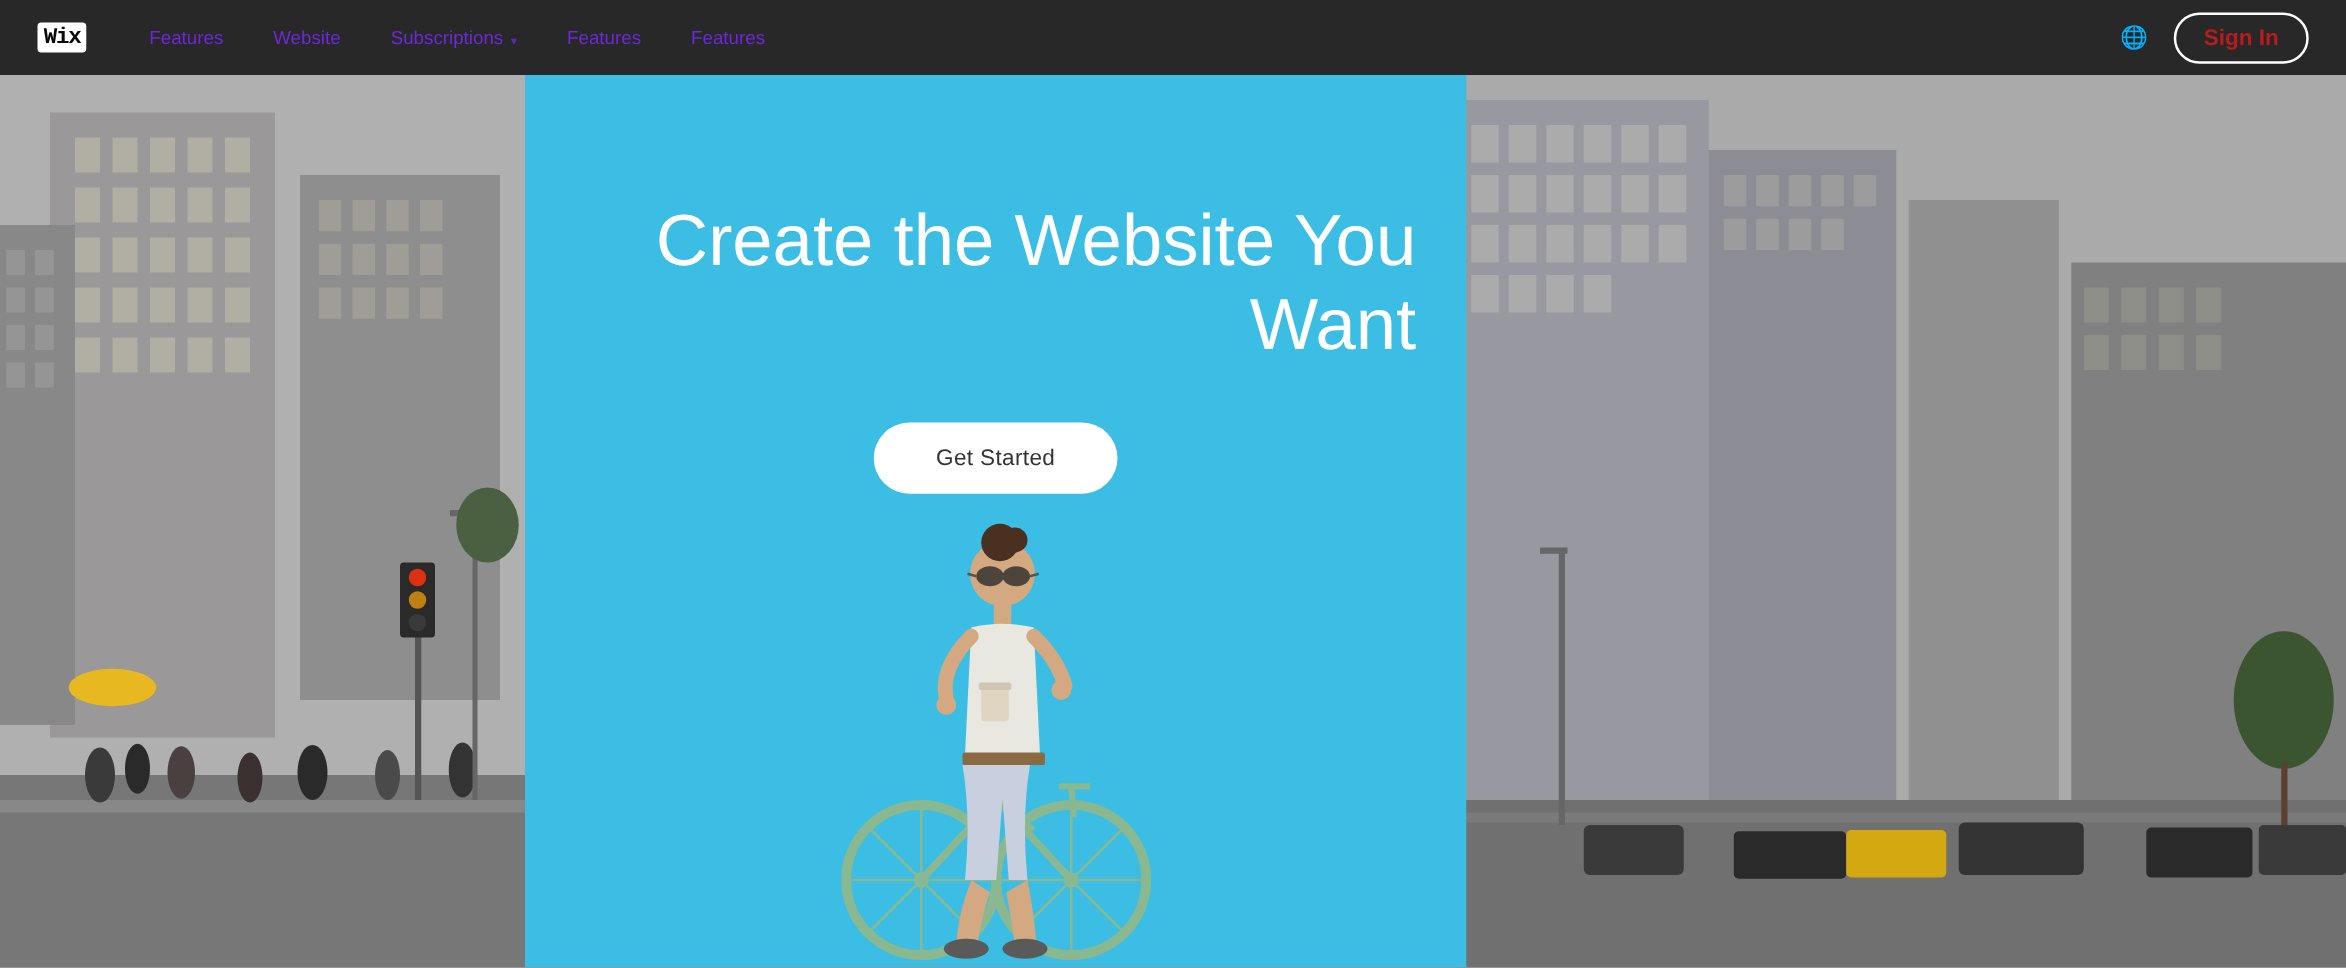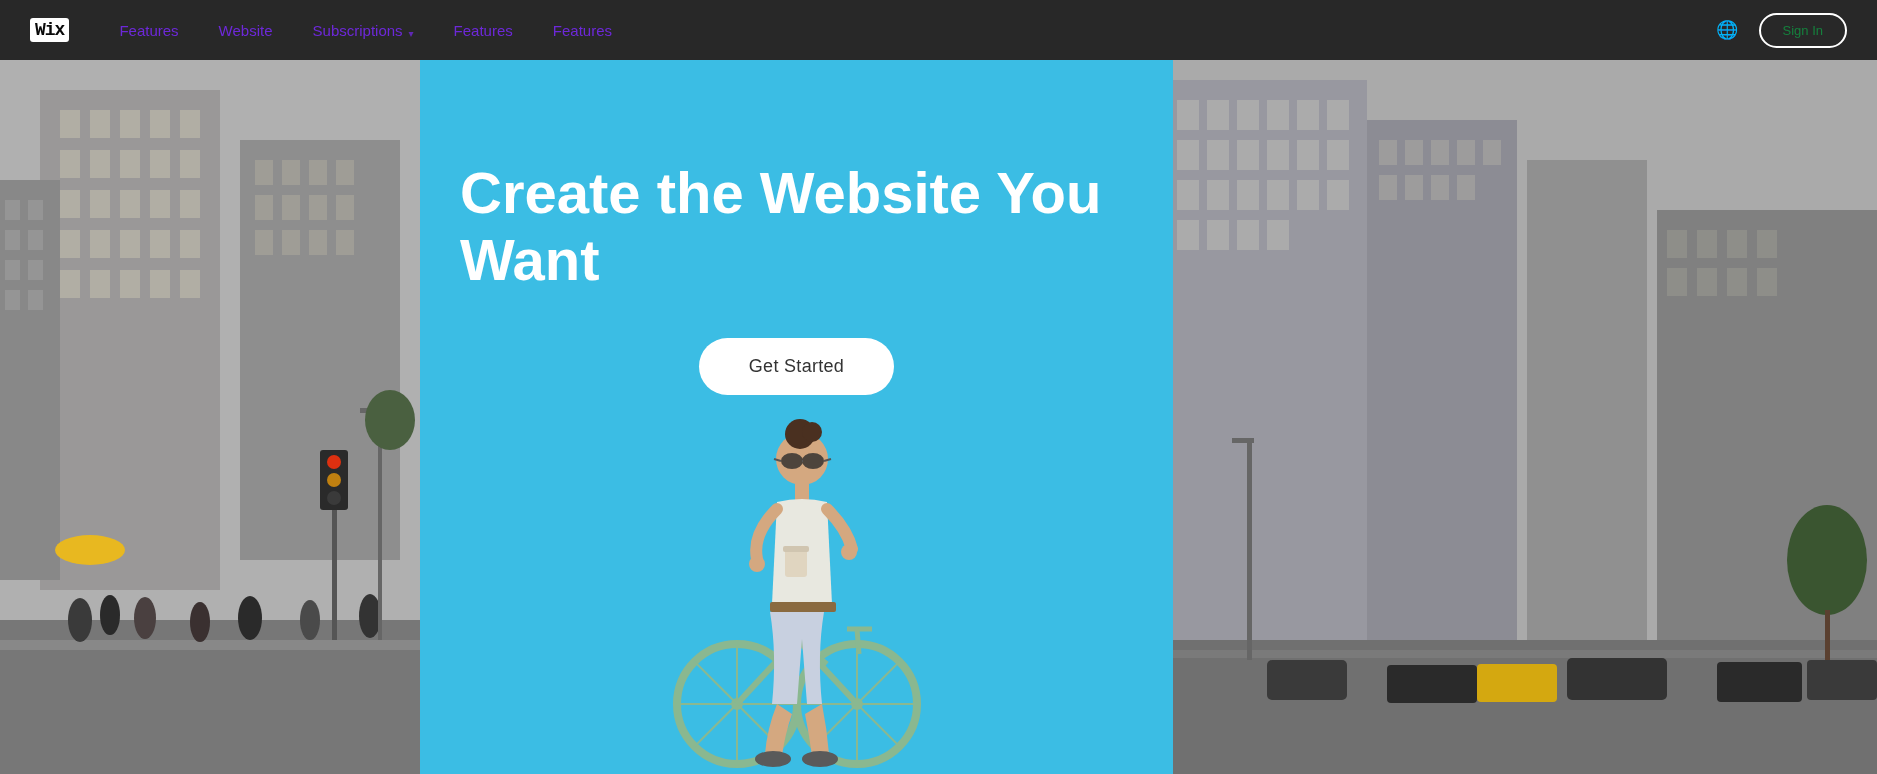--- a/index.html
+++ b/index.html
@@ -96,26 +96,26 @@
     }
 
     .globe-icon {
       color: white;
       font-size: 18px;
       cursor: pointer;
     }
 
     .sign-in-btn {
       background: transparent;
-      color: #15803d;
+      color: #b91c1c;
       border: 2px solid white;
       border-radius: 25px;
       padding: 8px 22px;
-      font-size: 13px;
-      font-weight: 400;
+      font-size: 18px;
+      font-weight: 700;
       cursor: pointer;
     }
 
     
     .hero-container {
       position: absolute;
       top: 60px;
       left: 420px;
       width: 753px;
       height: 714px;
@@ -123,22 +123,22 @@
       display: flex;
       flex-direction: column;
       align-items: center;
       z-index: 10;
       overflow: hidden;
     }
 
     .hero-title {
       color: white;
       font-size: 58px;
-      font-weight: 700;
-      text-align: left;
+      font-weight: 400;
+      text-align: right;
       margin-top: 100px;
       padding: 0 40px;
       line-height: 1.15;
     }
 
     .get-started-btn {
       background: white;
       color: #333;
       border: none;
       border-radius: 30px;

